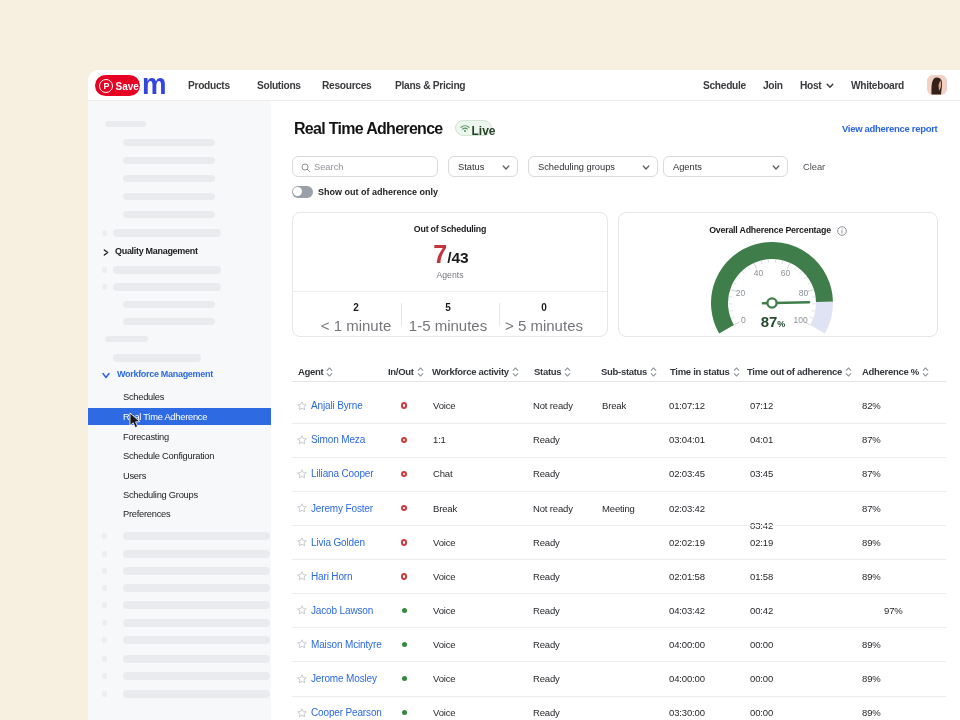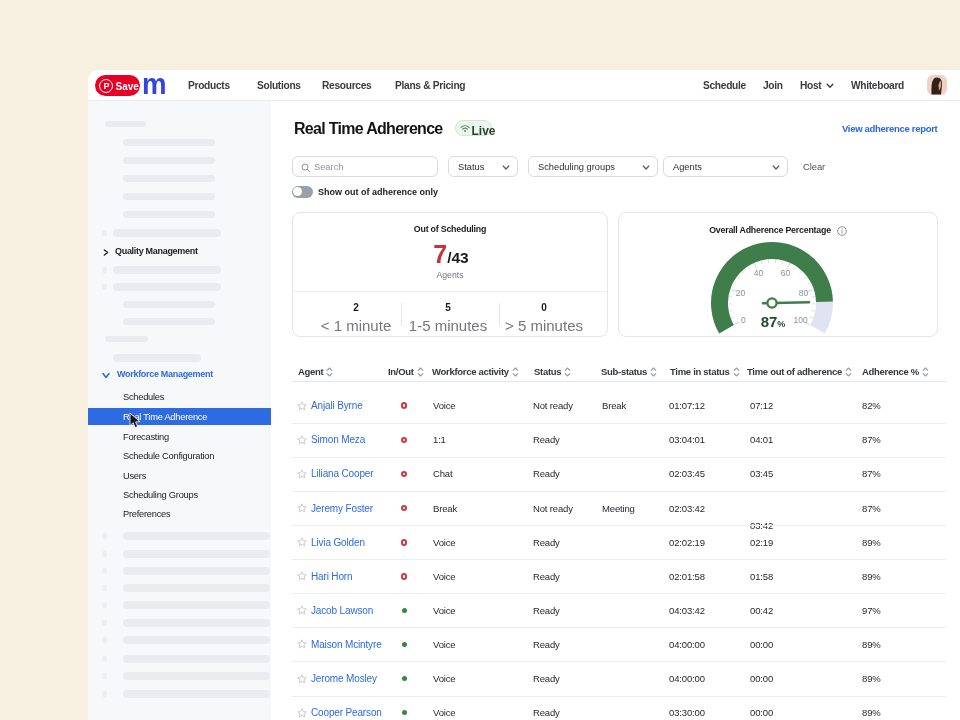--- a/index.html
+++ b/index.html
@@ -323,21 +323,21 @@
 <div class="rowline" style="top:593.2px"></div>
 <svg class="abs" style="left:297px;top:605.3px" width="10" height="10" viewBox="0 0 10 10">
     <path d="M5 0.8 L6.3 3.6 L9.3 3.9 L7 5.9 L7.7 8.9 L5 7.3 L2.3 8.9 L3 5.9 L0.7 3.9 L3.7 3.6 Z" fill="none" stroke="#c7cbd1" stroke-width="1"></path>
   </svg>
 <div class="name" style="left:311px;top:604.8px">Jacob Lawson</div>
 <div class="abs" style="left:401.5px;top:607.8px;width:5px;height:5px;background:#338a3e;border-radius:50%"></div>
 <div class="cell" style="left:433px;top:604.8px">Voice</div>
 <div class="cell" style="left:533px;top:604.8px">Ready</div>
 <div class="cell" style="left:669px;top:604.8px">04:03:42</div>
 <div class="cell" style="left:750px;top:604.8px">00:42</div>
-<div class="cell" style="left:862px;top:604.8px">97%</div>
+<div class="cell" style="left:884px;top:604.8px">97%</div>
 <div class="rowline" style="top:627.3px"></div>
 <svg class="abs" style="left:297px;top:639.4px" width="10" height="10" viewBox="0 0 10 10">
     <path d="M5 0.8 L6.3 3.6 L9.3 3.9 L7 5.9 L7.7 8.9 L5 7.3 L2.3 8.9 L3 5.9 L0.7 3.9 L3.7 3.6 Z" fill="none" stroke="#c7cbd1" stroke-width="1"></path>
   </svg>
 <div class="name" style="left:311px;top:638.9px">Maison Mcintyre</div>
 <div class="abs" style="left:401.5px;top:641.9px;width:5px;height:5px;background:#338a3e;border-radius:50%"></div>
 <div class="cell" style="left:433px;top:638.9px">Voice</div>
 <div class="cell" style="left:533px;top:638.9px">Ready</div>
 <div class="cell" style="left:669px;top:638.9px">04:00:00</div>
 <div class="cell" style="left:750px;top:638.9px">00:00</div>

